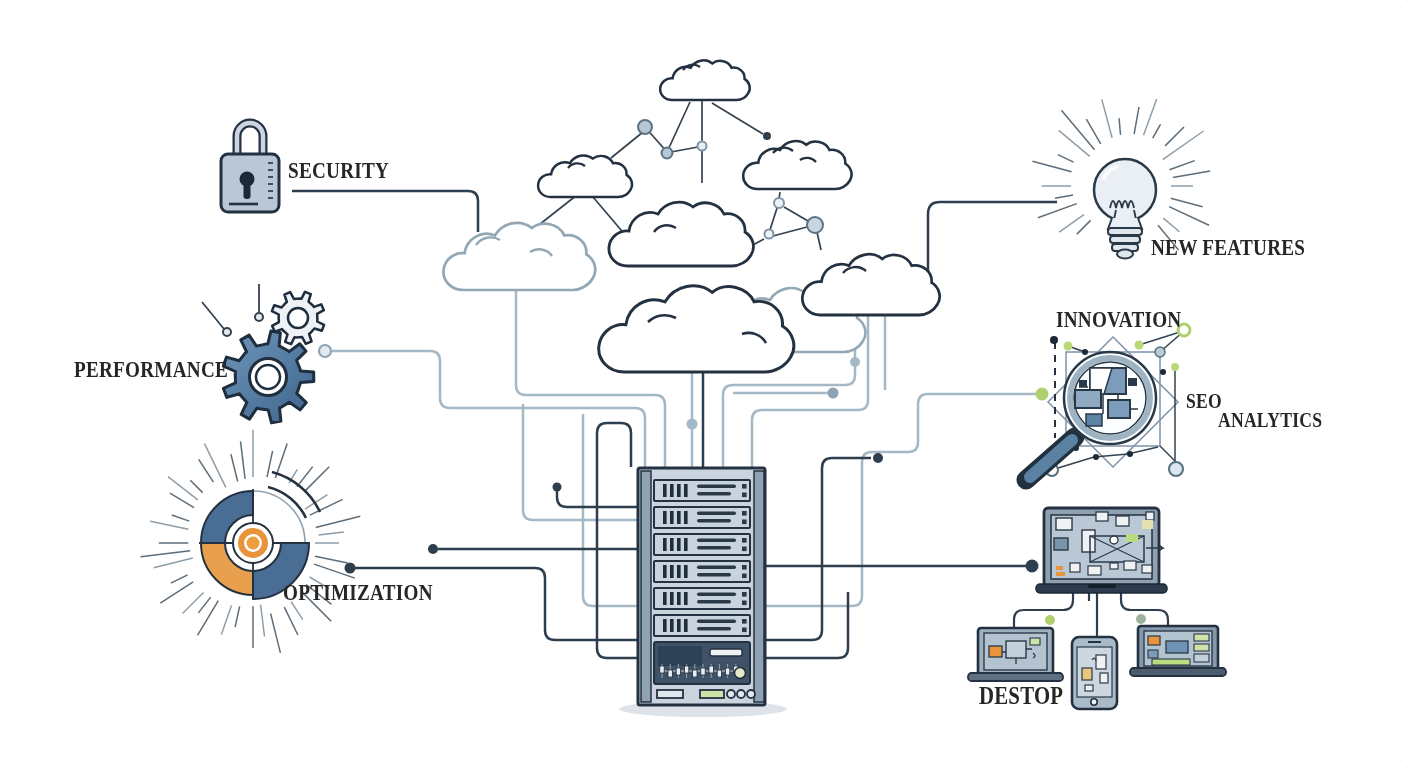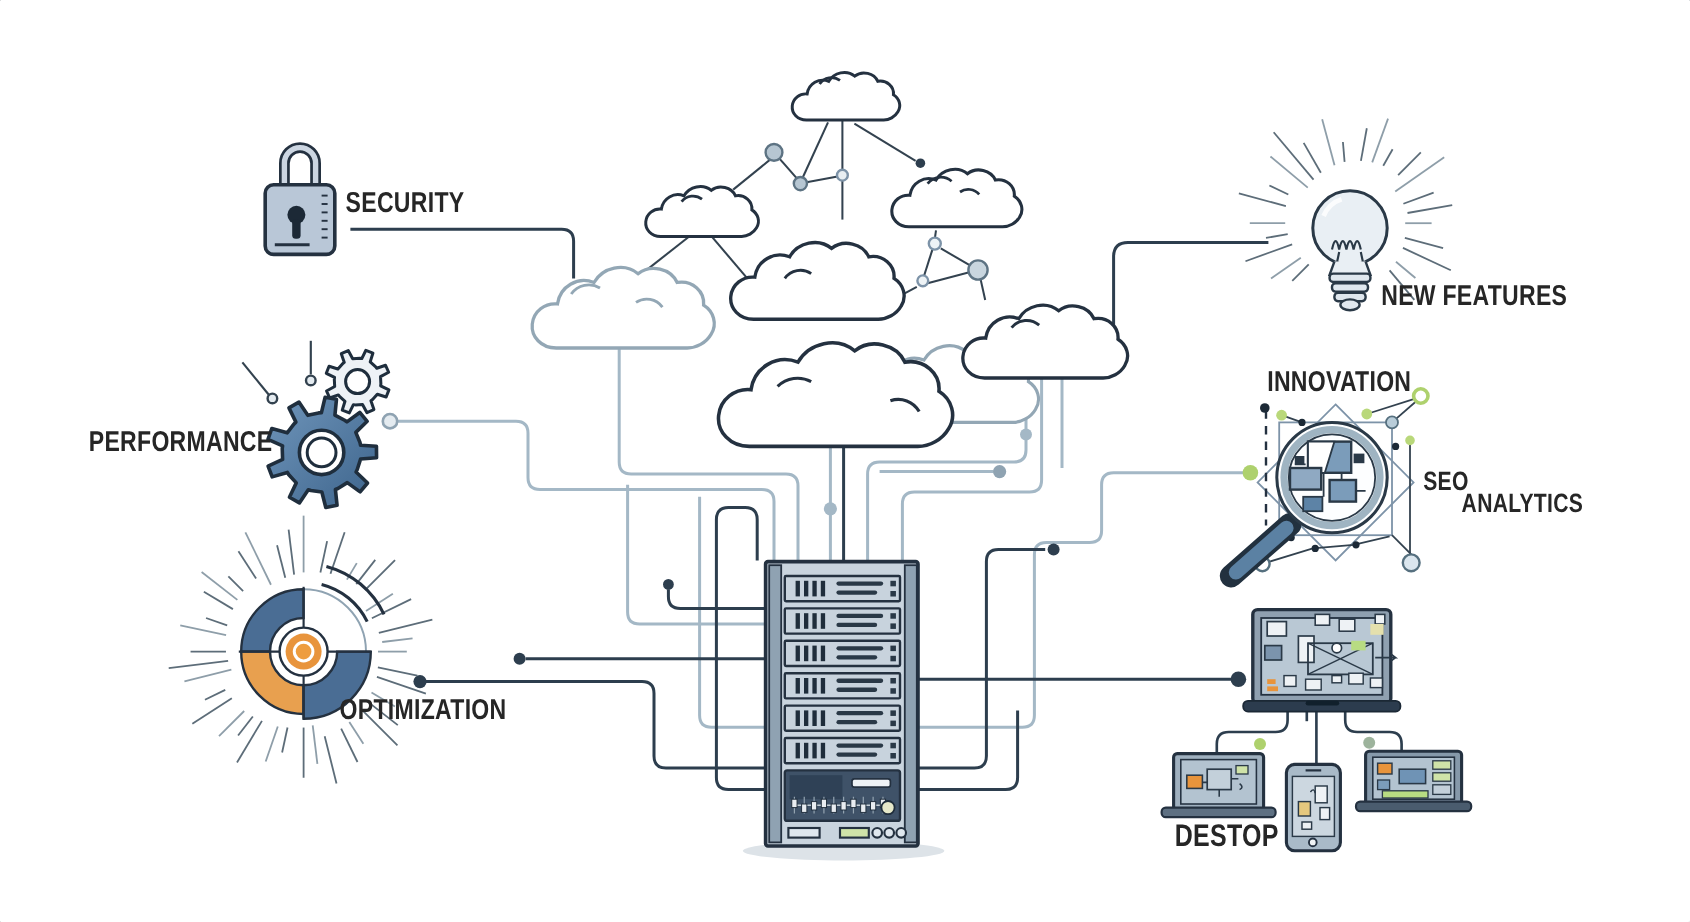--- a/index.html
+++ b/index.html
@@ -1,17 +1,17 @@
 <!DOCTYPE html>
 <html><head>
 <meta charset="utf-8">
 <style>
   html,body{margin:0;padding:0;background:#fff;}
   .canvas{position:relative;width:1408px;height:768px;background:#ffffff;overflow:hidden;
-          font-family:Liberation Sans, sans-serif;}
+          font-family:Liberation Serif, serif;}
   .canvas svg{position:absolute;left:0;top:0;}
   .label{position:absolute;color:#262626;font-weight:600;letter-spacing:.3px;white-space:nowrap;
          transform:scaleX(.8);transform-origin:left top;line-height:1;}
   .fs24{font-size:24px;} .fs22{font-size:22px;} .fs26{font-size:26px;}
 </style>
 </head>
 <body>
 
 <div class="canvas">
 <svg width="1408" height="768" viewBox="0 0 1408 768">

